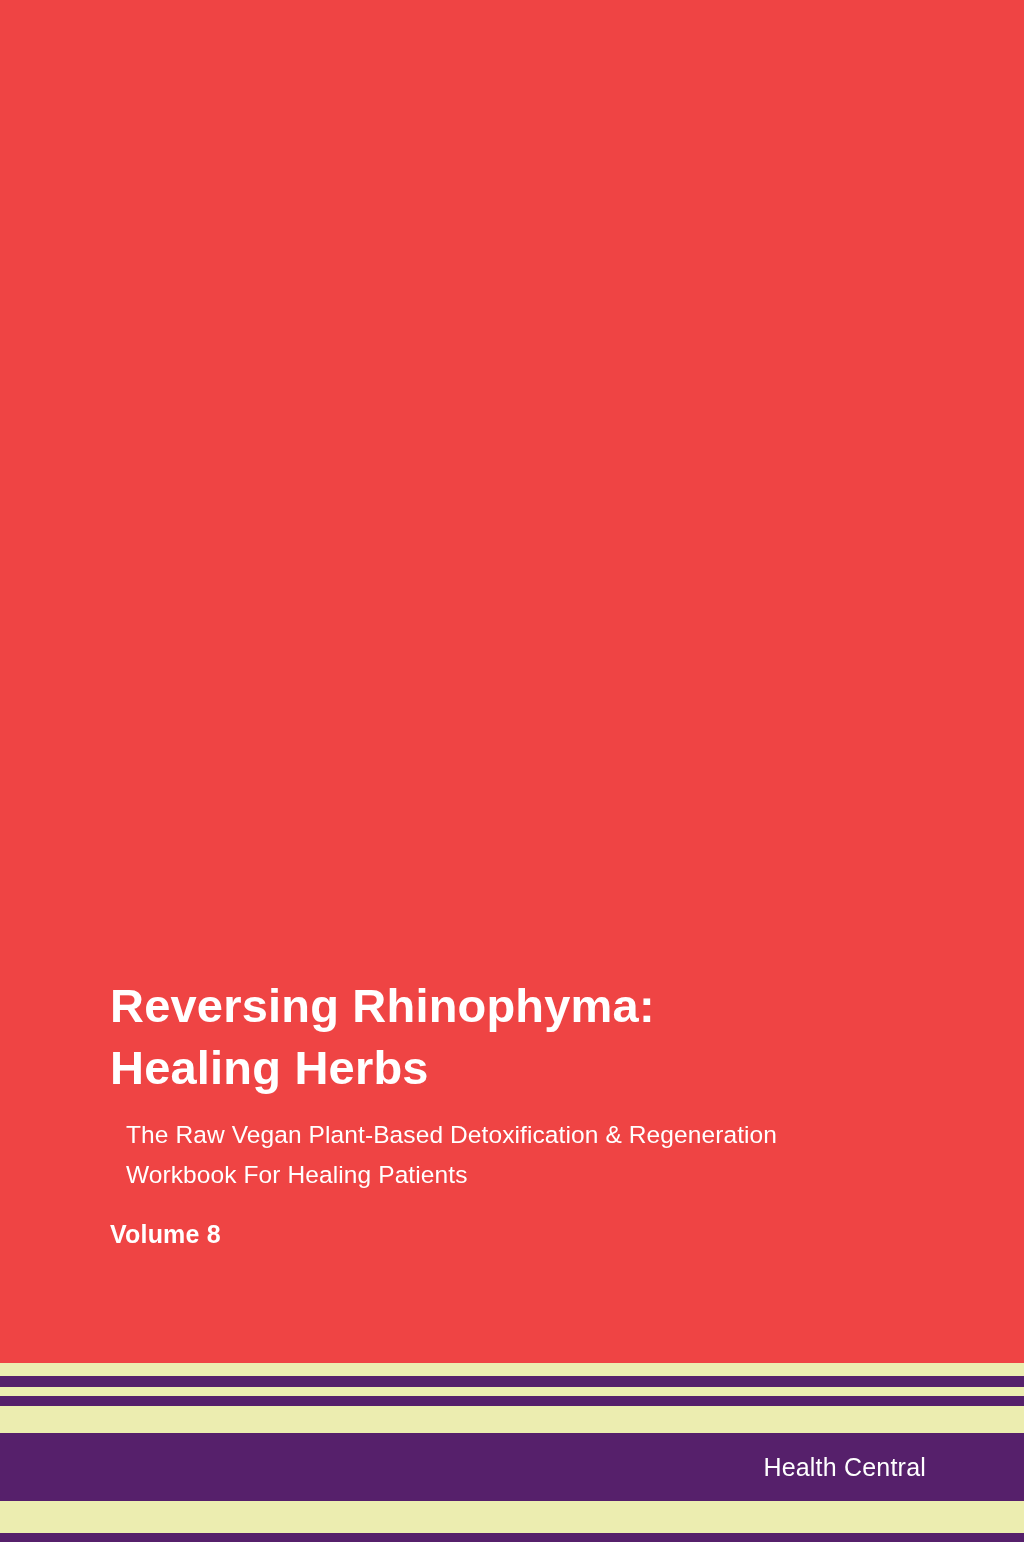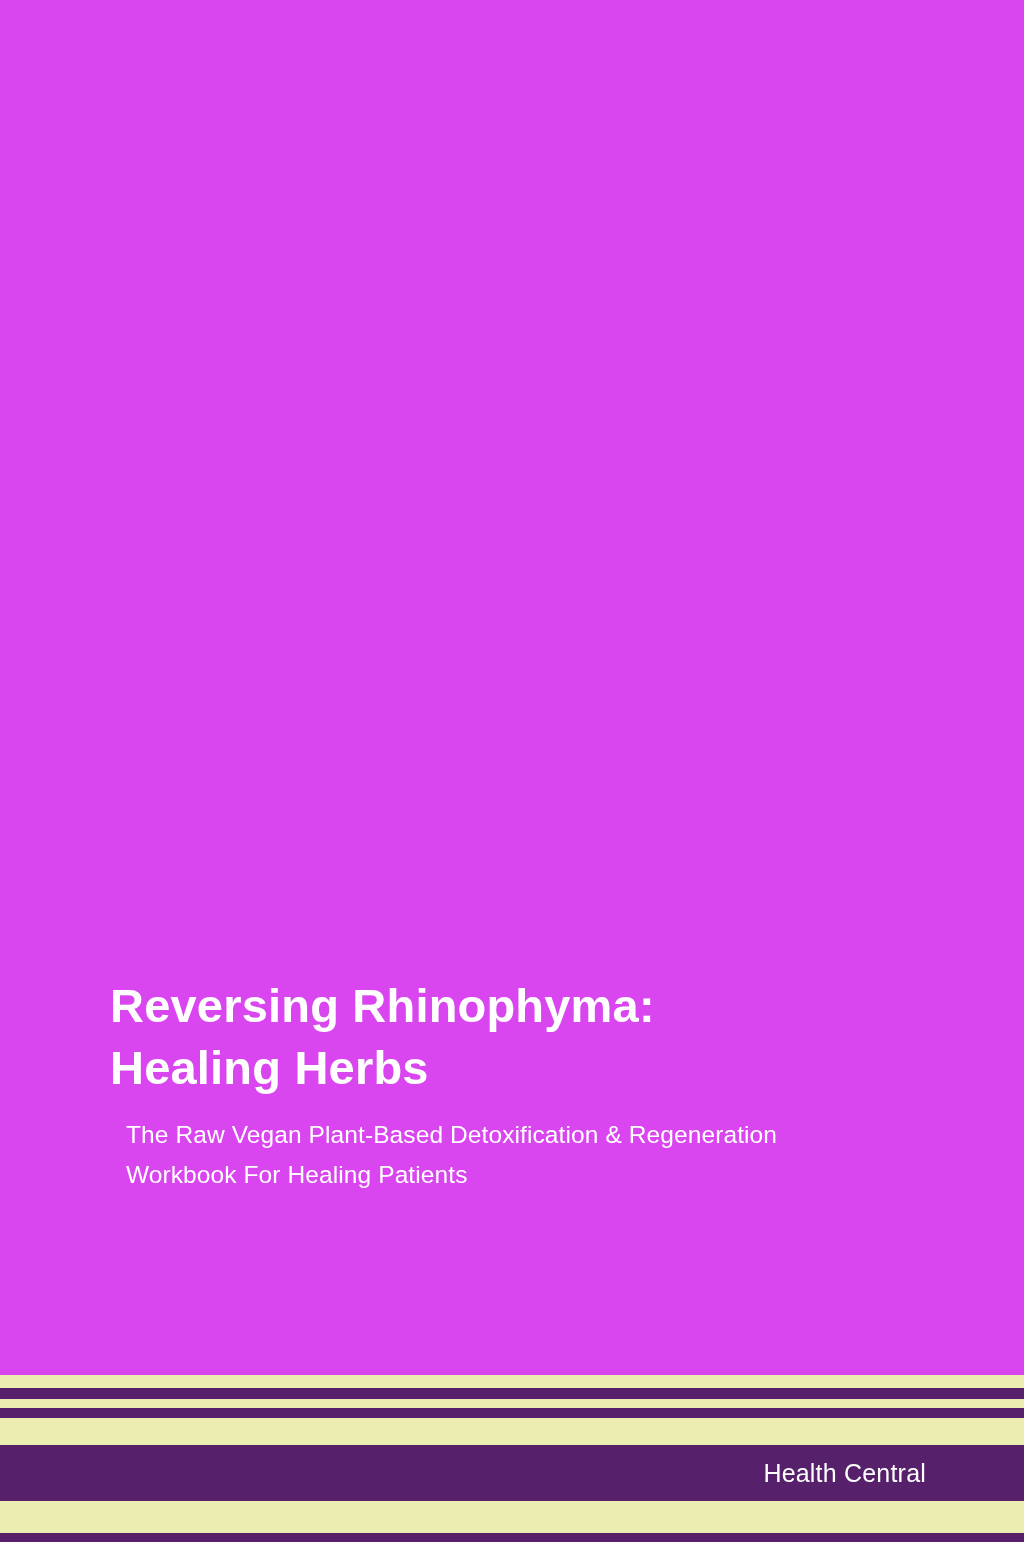--- a/index.html
+++ b/index.html
@@ -10,21 +10,21 @@
     width: 1024px;
     height: 1542px;
     background: #ffffff;
     font-family: "Liberation Sans", sans-serif;
     overflow: hidden;
   }
   .cover {
     position: relative;
     width: 1024px;
     height: 1542px;
-    background: #d946ef;
+    background: #ef4444;
     box-sizing: border-box;
     overflow: hidden;
   }
 
   
   .title-block {
     position: absolute;
     left: 110px;
     top: 975px;
     width: 790px;
@@ -67,21 +67,21 @@
     width: 100%;
     display: block;
   }
   .s-cream { background: #ecedb0; }
   .s-purple { background: #56206b; }
 
   .publisher-band {
     position: relative;
     width: 100%;
     background: #56206b;
-    height: 56px;
+    height: 68px;
     text-align: center;
   }
   .publisher-name {
     position: absolute;
     right: 98px;
     top: 50%;
     transform: translateY(-50%);
     color: #ffffff;
     font-size: 25px;
     letter-spacing: 0.2px;
@@ -89,20 +89,21 @@
   }
 </style>
 </head>
 <body>
 
 <div class="cover">
 
   <div class="title-block">
     <h1 class="book-title">Reversing Rhinophyma: Healing Herbs</h1>
     <p class="book-subtitle">The Raw Vegan Plant-Based Detoxification &amp; Regeneration Workbook For Healing Patients</p>
+    <div class="book-volume">Volume 8</div>
   </div>
 
   <div class="stripes">
     <div class="stripe s-cream" style="height:13px;"></div>
     <div class="stripe s-purple" style="height:11px;"></div>
     <div class="stripe s-cream" style="height:9px;"></div>
     <div class="stripe s-purple" style="height:10px;"></div>
     <div class="stripe s-cream" style="height:27px;"></div>
 
     <div class="publisher-band">

